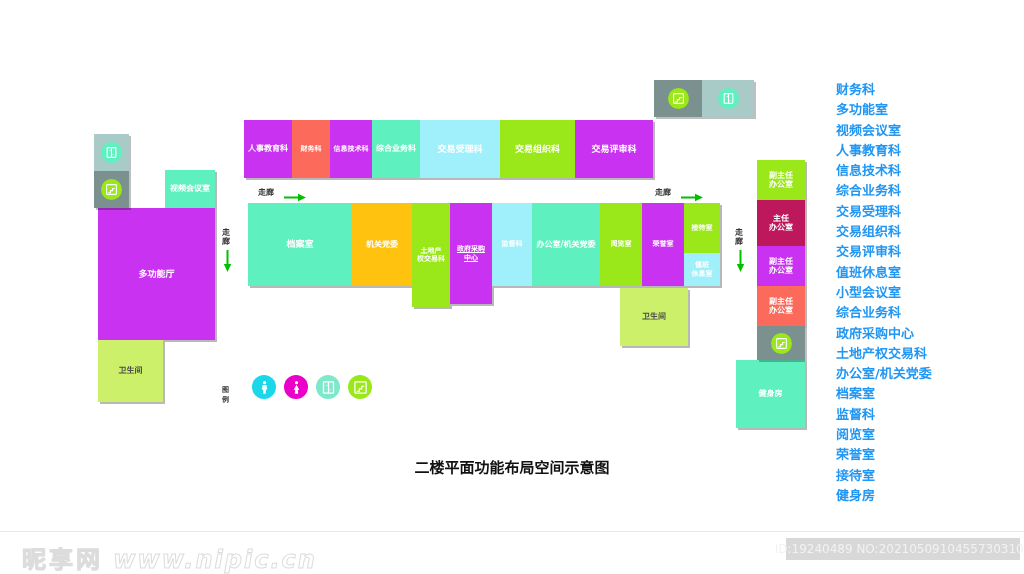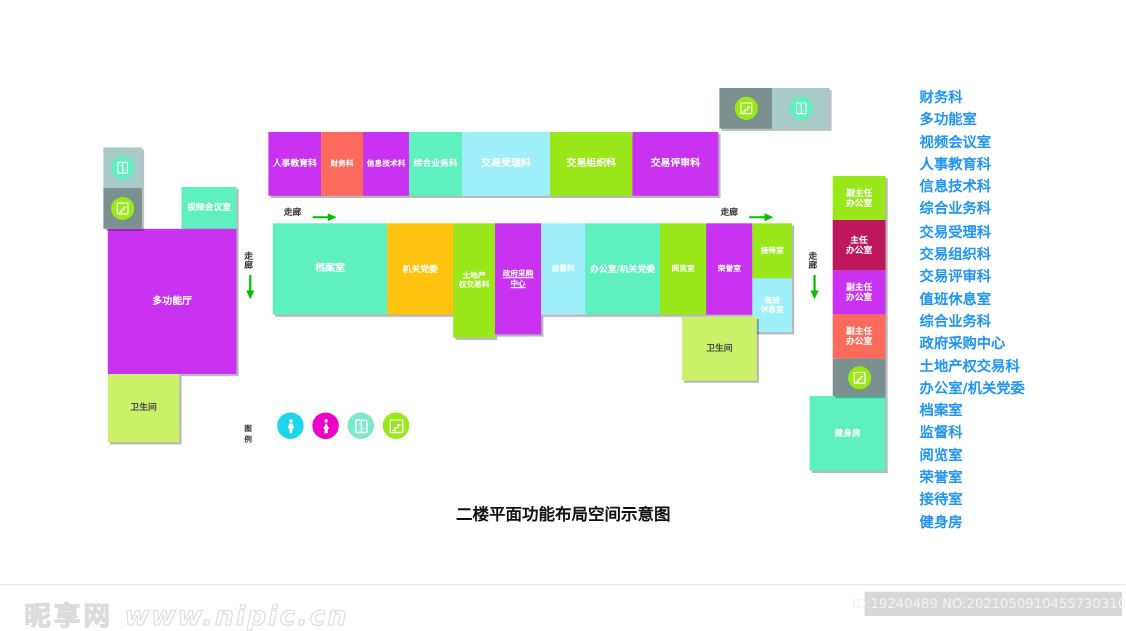--- a/index.html
+++ b/index.html
@@ -98,21 +98,21 @@
       <div class="room f8" style="left: 352px; top: 203px; width: 60px; height: 83px; background: rgb(255, 194, 14);">机关党委</div>
       <div class="room f7" style="left: 412px; top: 203px; width: 38px; height: 104px; background: rgb(154, 232, 26);">土地产
 权交易科</div>
       <div class="room f7" style="left: 450px; top: 203px; width: 42px; height: 101px; background: rgb(200, 50, 240); text-decoration: underline;">政府采购
 中心</div>
       <div class="room f7" style="left: 492px; top: 203px; width: 40px; height: 83px; background: rgb(159, 240, 251);">监督科</div>
       <div class="room f8" style="left: 532px; top: 203px; width: 68px; height: 83px; background: rgb(95, 240, 192);">办公室/机关党委</div>
       <div class="room f7" style="left: 600px; top: 203px; width: 42px; height: 83px; background: rgb(154, 232, 26);">阅览室</div>
       <div class="room f7" style="left: 642px; top: 203px; width: 42px; height: 83px; background: rgb(200, 50, 240);">荣誉室</div>
       <div class="room f7" style="left: 684px; top: 203px; width: 36px; height: 50px; background: rgb(154, 232, 26);">接待室</div>
-      <div class="room f7" style="left: 684px; top: 253px; width: 36px; height: 49px; background: rgb(159, 240, 251);">值班
+      <div class="room f7" style="left: 684px; top: 253px; width: 36px; height: 33px; background: rgb(159, 240, 251);">值班
 休息室</div>
       <div class="room f8" style="left: 165px; top: 170px; width: 50px; height: 38px; background: rgb(95, 240, 192);">视频会议室</div>
       <div class="room f9" style="left: 98px; top: 208px; width: 117px; height: 132px; background: rgb(200, 50, 240);">多功能厅</div>
       <div class="room f8 dark" style="left: 98px; top: 340px; width: 65px; height: 62px; background: rgb(204, 240, 106);">卫生间</div>
       <div class="room f8" style="left: 757px; top: 160px; width: 48px; height: 40px; background: rgb(154, 232, 26);">副主任
 办公室</div>
       <div class="room f8" style="left: 757px; top: 200px; width: 48px; height: 46px; background: #be185d;">主任
 办公室</div>
       <div class="room f8" style="left: 757px; top: 246px; width: 48px; height: 40px; background: rgb(200, 50, 240);">副主任
 办公室</div>
@@ -226,20 +226,21 @@
       <div class="legend-item">财务科</div>
       <div class="legend-item">多功能室</div>
       <div class="legend-item">视频会议室</div>
       <div class="legend-item">人事教育科</div>
       <div class="legend-item">信息技术科</div>
       <div class="legend-item">综合业务科</div>
       <div class="legend-item">交易受理科</div>
       <div class="legend-item">交易组织科</div>
       <div class="legend-item">交易评审科</div>
       <div class="legend-item">值班休息室</div>
+      <div class="legend-item">小型会议室</div>
       <div class="legend-item">综合业务科</div>
       <div class="legend-item">政府采购中心</div>
       <div class="legend-item">土地产权交易科</div>
       <div class="legend-item">办公室/机关党委</div>
       <div class="legend-item">档案室</div>
       <div class="legend-item">监督科</div>
       <div class="legend-item">阅览室</div>
       <div class="legend-item">荣誉室</div>
       <div class="legend-item">接待室</div>
       <div class="legend-item">健身房</div>

